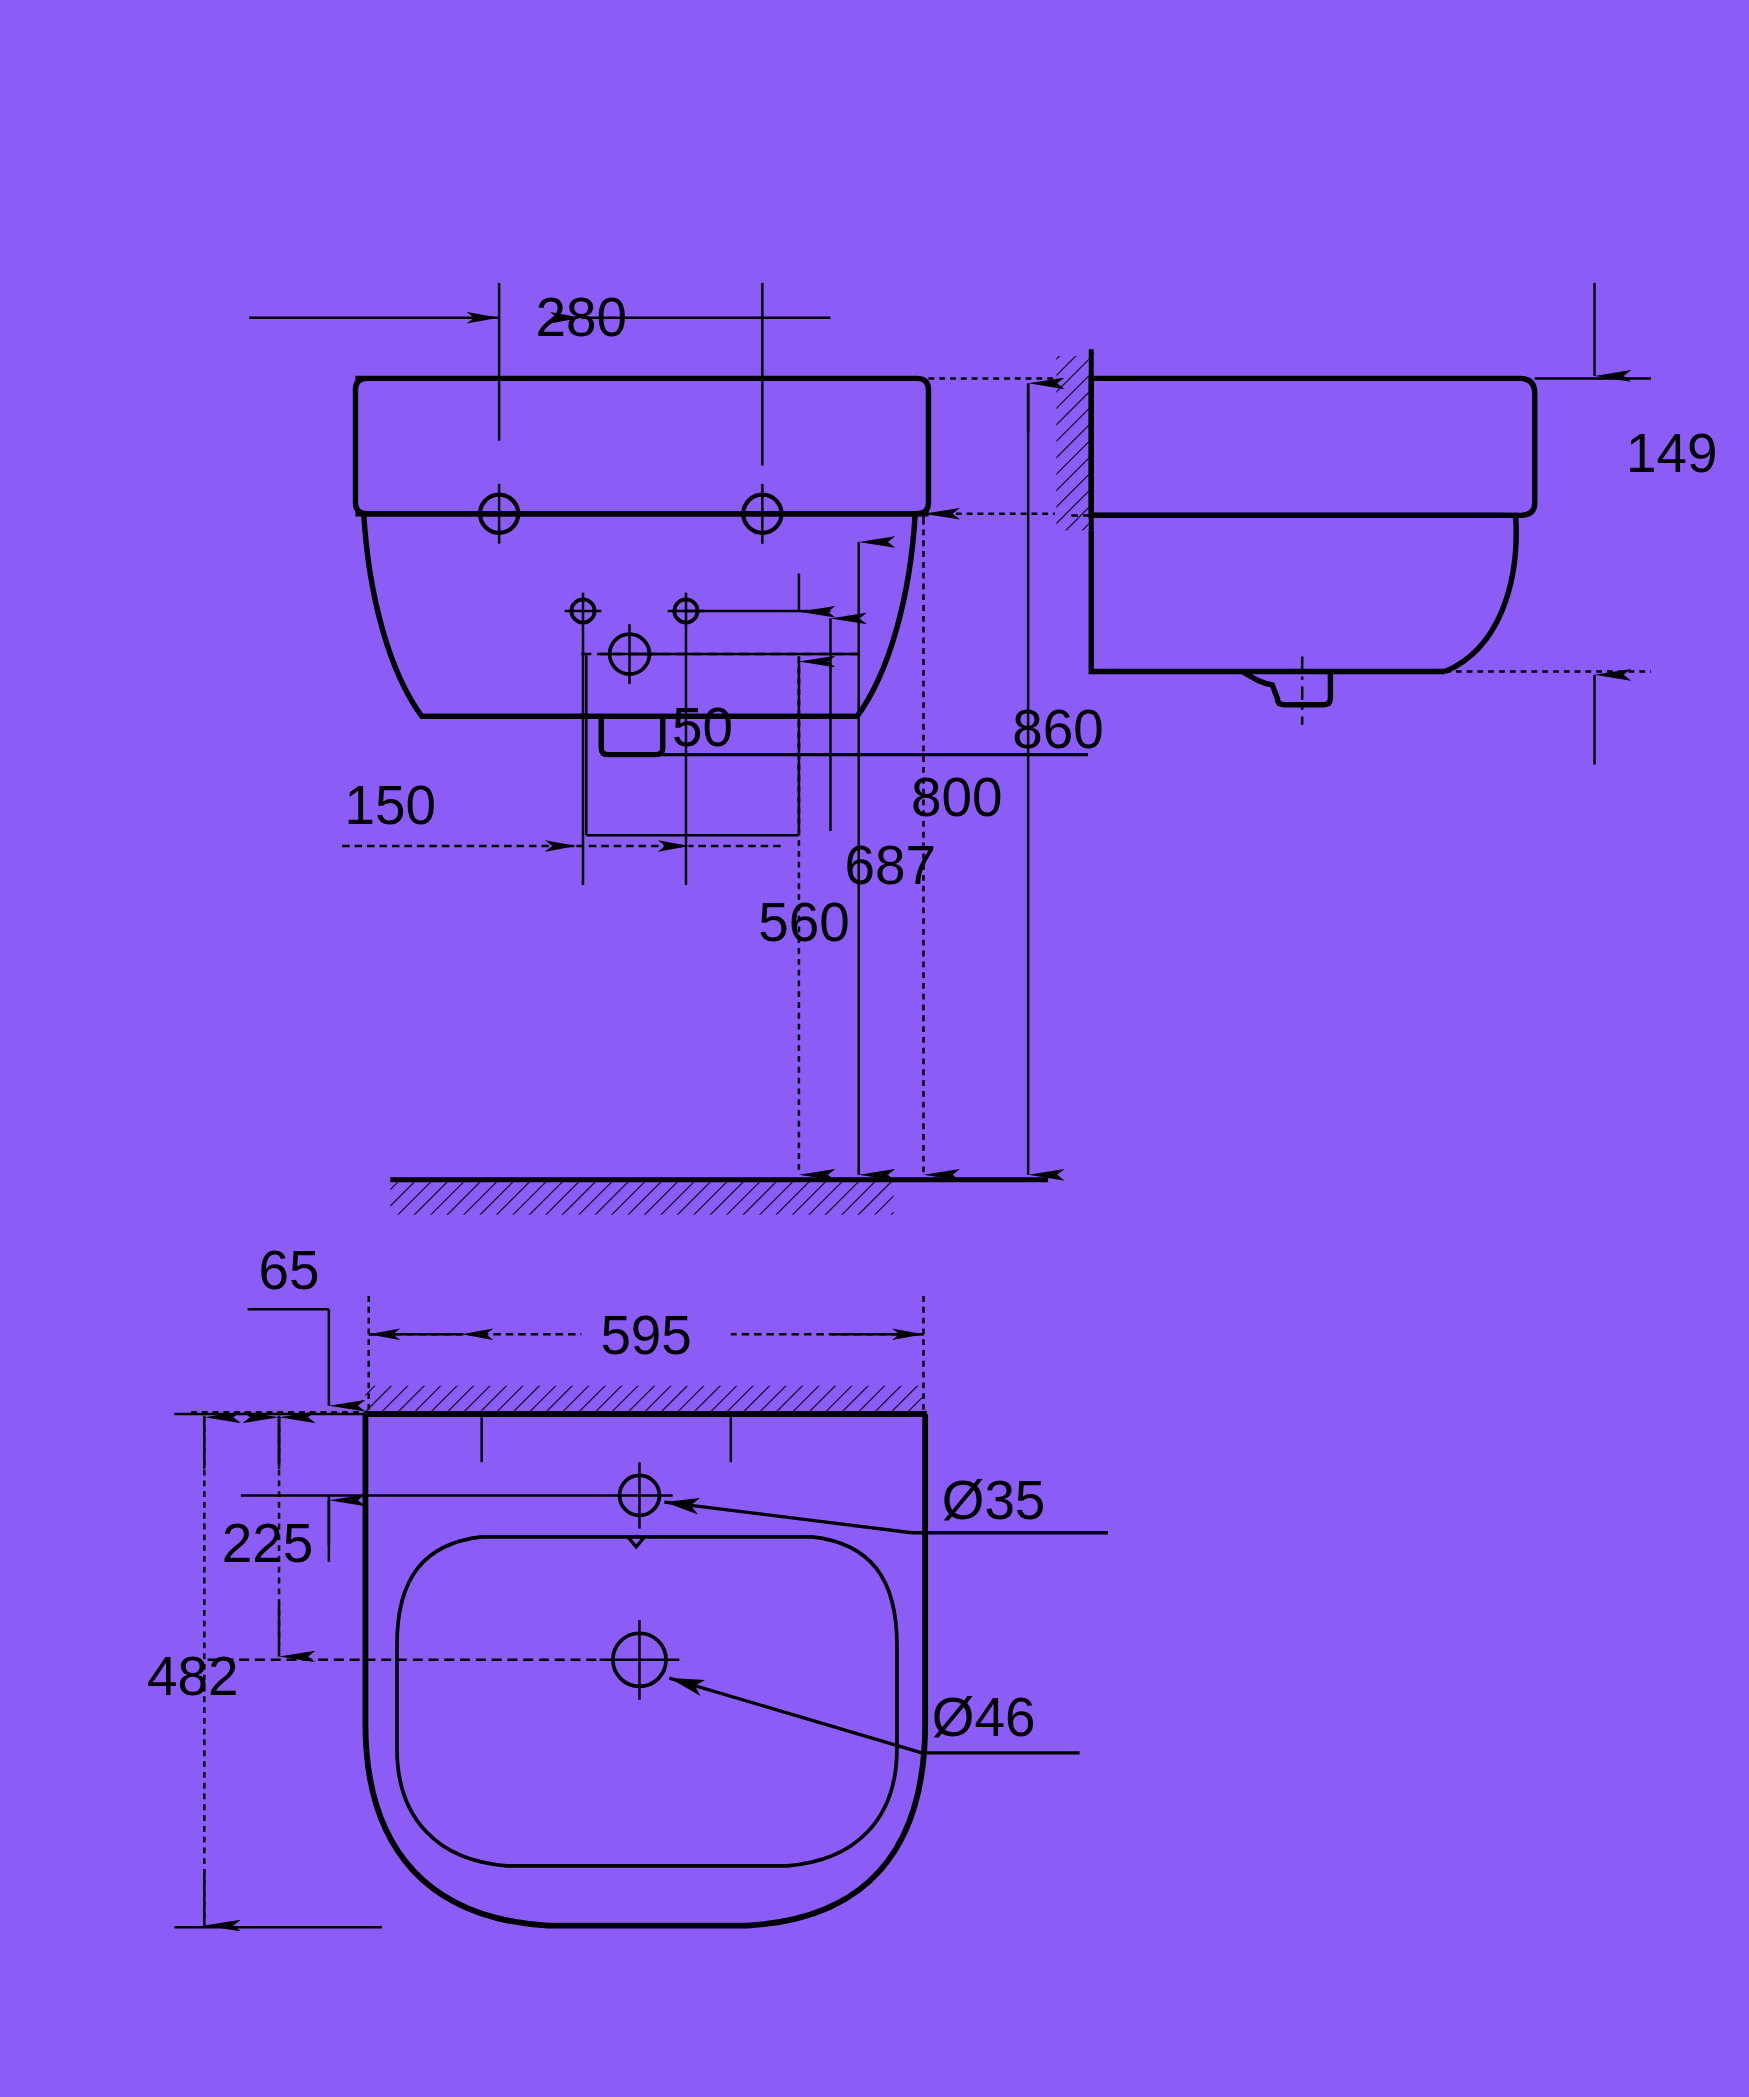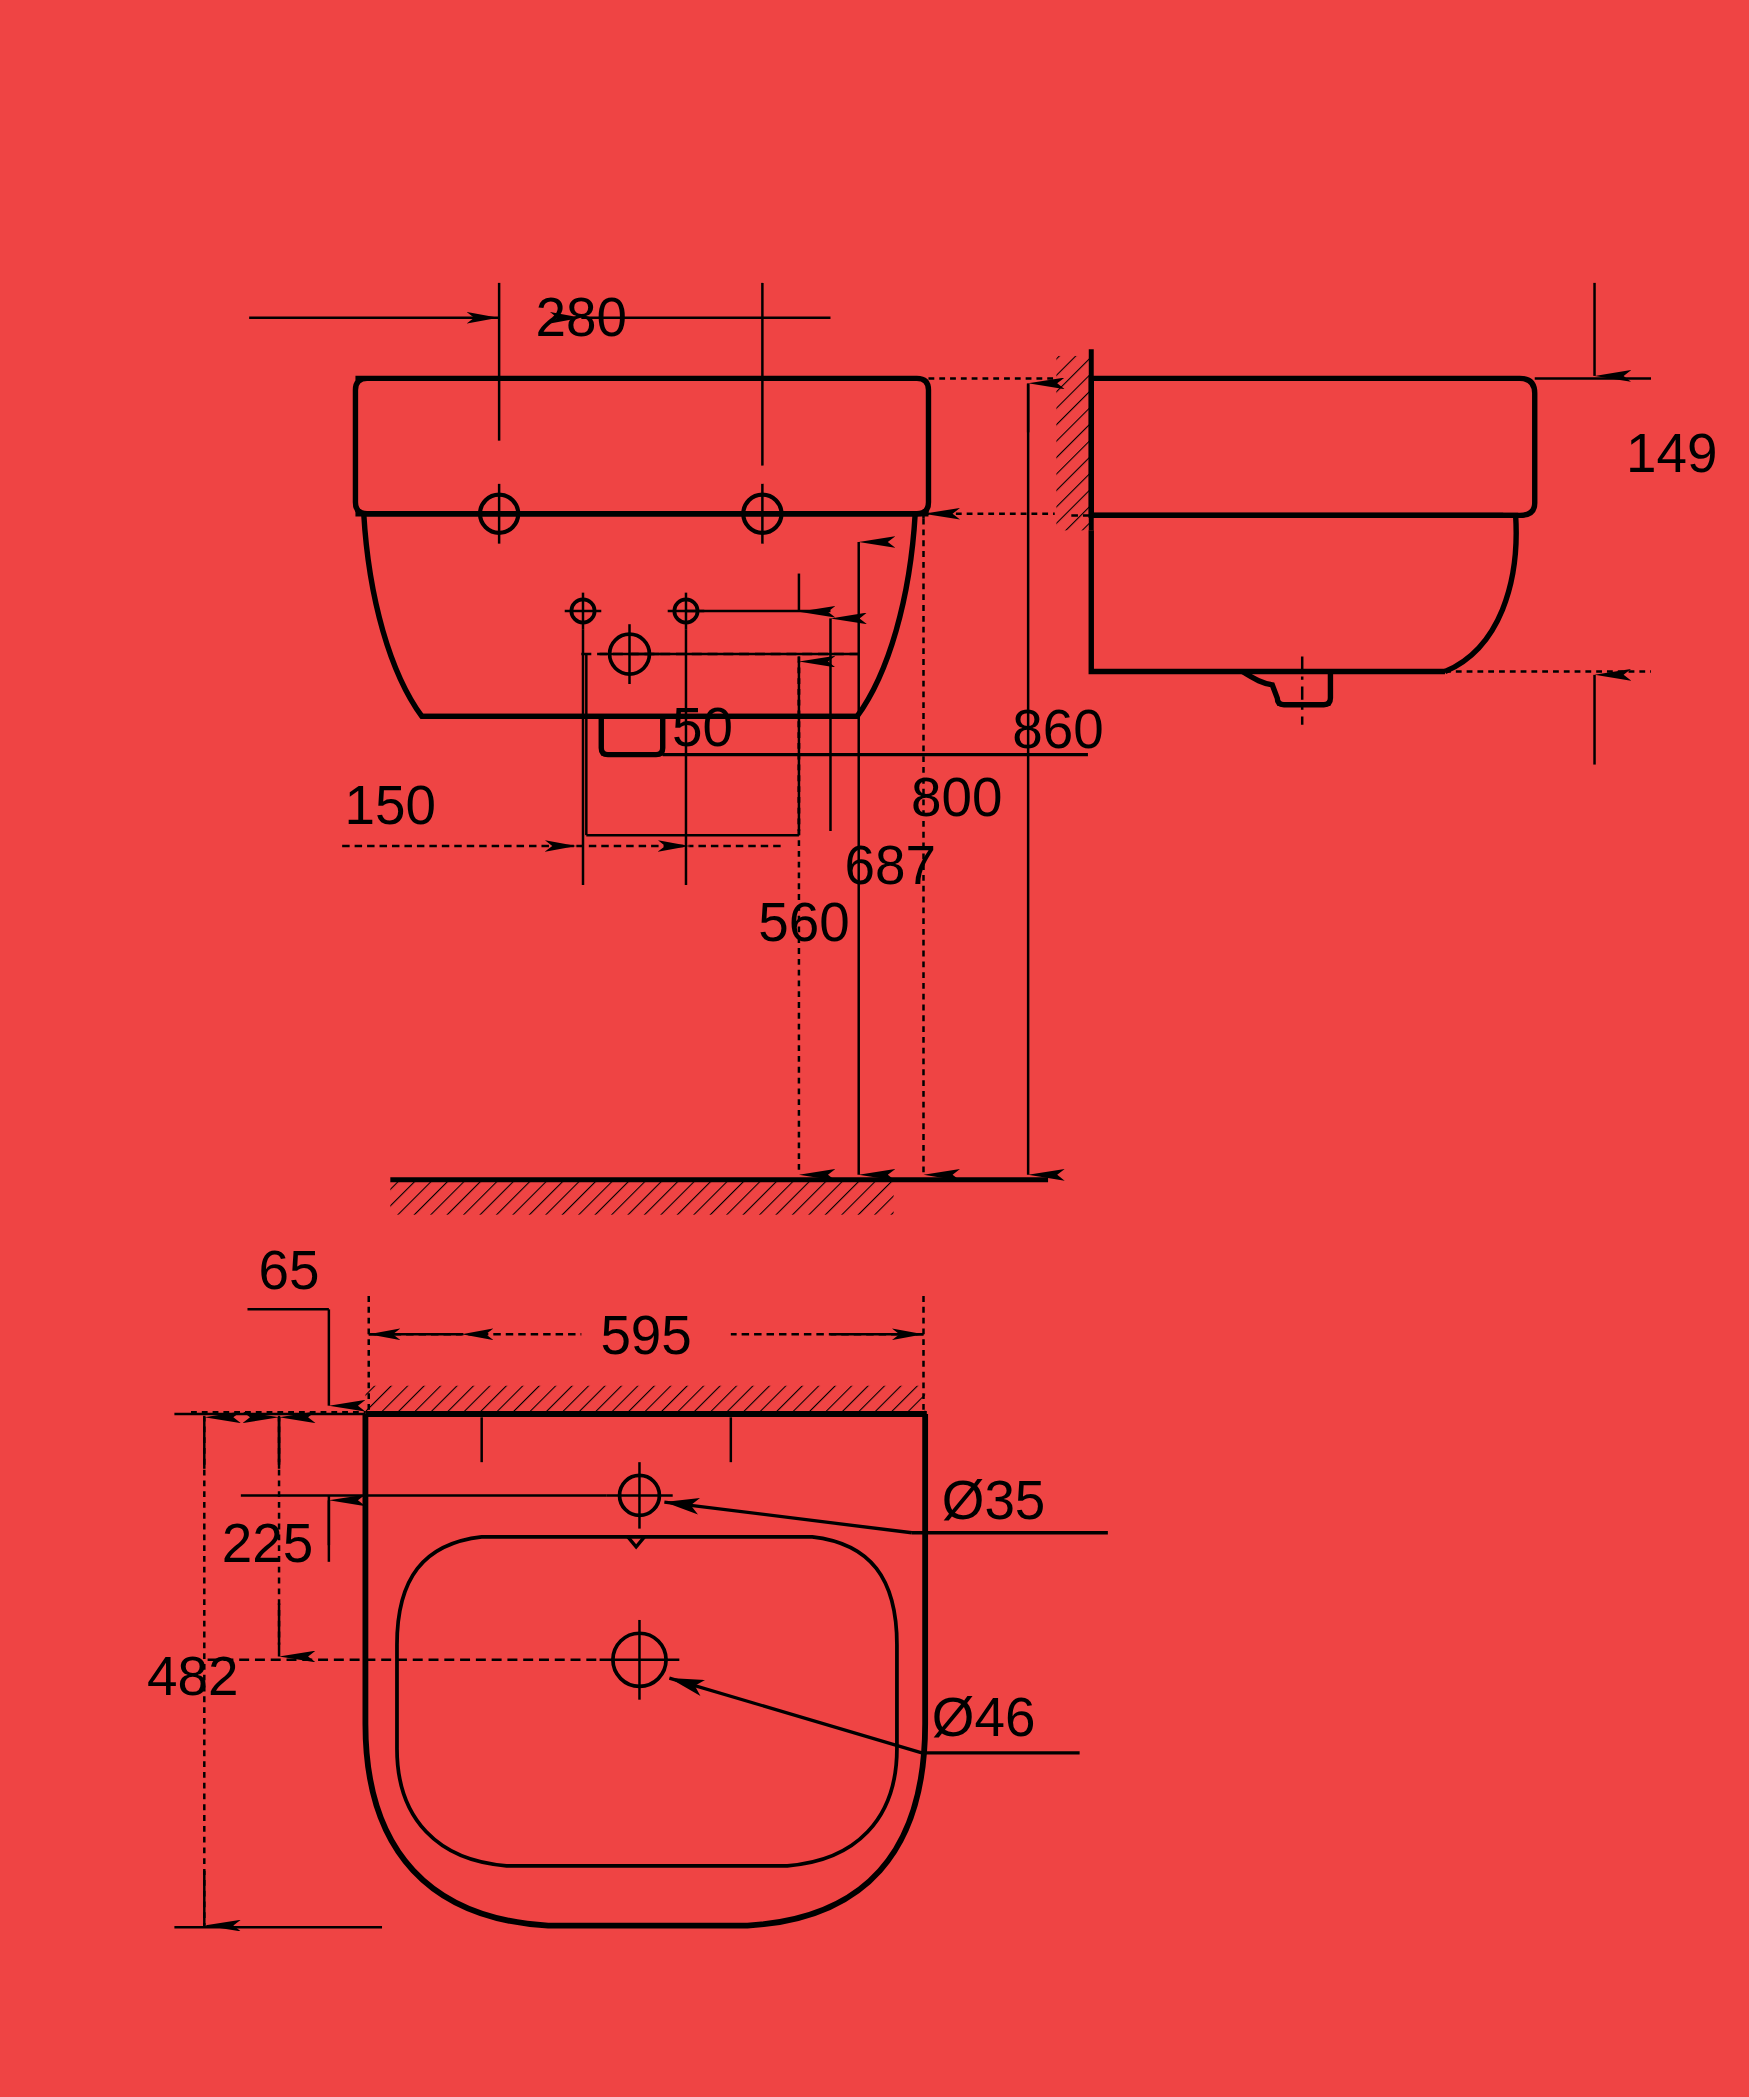--- a/index.html
+++ b/index.html
@@ -8,21 +8,21 @@
     padding: 0;
     background: #ffffff;
   }
   body {
     font-family: "Liberation Sans", sans-serif;
   }
   #drawing-root {
     position: relative;
     width: 1749px;
     height: 2098px;
-    background: #ef4444;
+    background: #8b5cf6;
     overflow: hidden;
   }
   svg#cad {
     position: absolute;
     top: 0;
     left: 0;
     width: 1749px;
     height: 2098px;
     display: block;
   }

